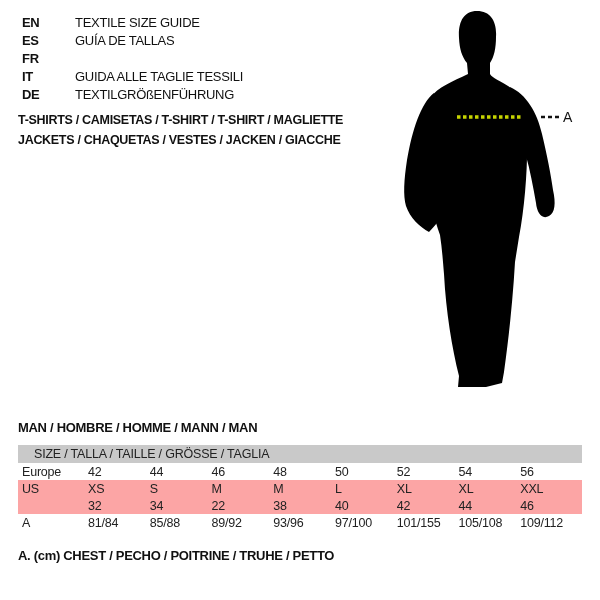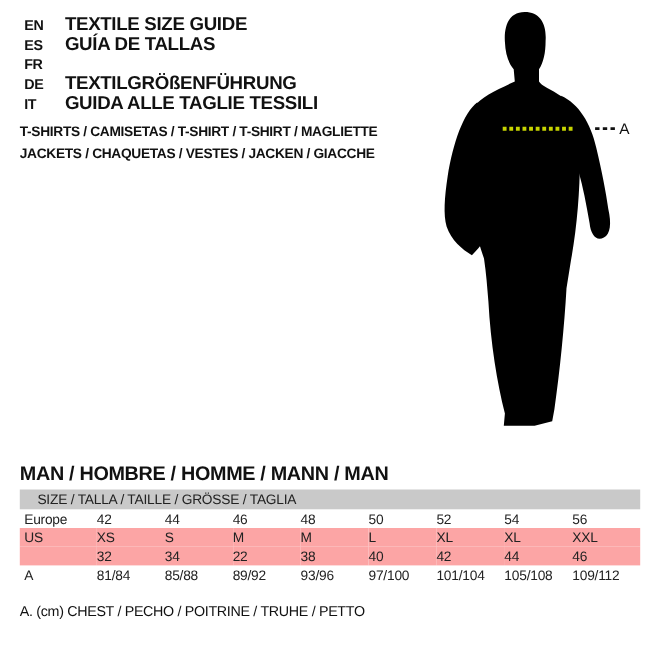--- a/index.html
+++ b/index.html
@@ -4,68 +4,68 @@
 <style>
   * { margin: 0; padding: 0; box-sizing: border-box; }
   html, body { width: 600px; height: 600px; background: #fff; overflow: hidden; }
   body { font-family: "Liberation Sans", sans-serif; color: #111; }
   .stage { position: relative; width: 512px; height: 600px; background: #fff; }
 
   
   .lang-list { position: absolute; left: 22px; top: 13px; }
   .lang-row { display: flex; height: 18px; align-items: center; }
   .lang-code { width: 37px; font-size: 13px; font-weight: bold; letter-spacing: -0.3px; }
-  .lang-label { font-size: 17px; font-weight: bold; letter-spacing: -0.3px; white-space: nowrap; }
+  .lang-label { font-size: 13px; font-weight: normal; letter-spacing: -0.3px; white-space: nowrap; margin-left: 16px; }
 
   
   .categories { position: absolute; left: 18px; top: 110px; }
   .cat-line { font-size: 12.5px; font-weight: bold; letter-spacing: -0.3px; line-height: 20px; white-space: nowrap; }
 
   
   .figure-svg { position: absolute; left: 0; top: 0; width: 600px; height: 600px; }
 
   
-  .section-heading { position: absolute; left: 18px; top: 420px; font-size: 18px; font-weight: bold; letter-spacing: -0.3px; text-align: center; }
+  .section-heading { position: absolute; left: 18px; top: 420px; font-size: 13px; font-weight: bold; letter-spacing: -0.3px; text-align: center; }
 
   
   .size-table-wrap { position: absolute; left: 18px; top: 445px; width: 564px; }
   table.size-table { width: 564px; border-collapse: collapse; table-layout: fixed; }
   table.size-table th { background: #c9c9c9; height: 18px; font-size: 12.5px; font-weight: normal; text-align: left; padding-left: 16px; letter-spacing: -0.2px; color: #222; }
   table.size-table td { height: 17px; font-size: 12.5px; font-weight: normal; text-align: left; color: #222; letter-spacing: -0.2px; vertical-align: middle; }
   table.size-table td.rowlabel { text-align: left; padding-left: 4px; }
   table.size-table tr.stripe td { background: #fca5a5; }
   col.labelcol { width: 70px; }
 
   
-  .footnote { position: absolute; left: 18px; top: 548px; font-size: 13px; font-weight: normal; letter-spacing: -0.3px; }
+  .footnote { position: absolute; left: 18px; top: 548px; font-size: 13px; font-weight: bold; letter-spacing: -0.3px; }
 </style>
 </head>
 <body>
 
 <div class="stage">
 
   <div class="lang-list">
     <div class="lang-row">
       <span class="lang-code">EN</span>
       <span class="lang-label">TEXTILE SIZE GUIDE</span>
     </div>
     <div class="lang-row">
       <span class="lang-code">ES</span>
       <span class="lang-label">GUÍA DE TALLAS</span>
     </div>
     <div class="lang-row">
       <span class="lang-code">FR</span>
     </div>
     <div class="lang-row">
+      <span class="lang-code">IT</span>
+      <span class="lang-label">GUIDA ALLE TAGLIE TESSILI</span>
+    </div>
+    <div class="lang-row">
       <span class="lang-code">DE</span>
       <span class="lang-label">TEXTILGRÖßENFÜHRUNG</span>
-    </div>
-    <div class="lang-row">
-      <span class="lang-code">IT</span>
-      <span class="lang-label">GUIDA ALLE TAGLIE TESSILI</span>
     </div>
   </div>
 
   <div class="categories">
     <div class="cat-line">T-SHIRTS / CAMISETAS / T-SHIRT / T-SHIRT / MAGLIETTE</div>
     <div class="cat-line">JACKETS / CHAQUETAS / VESTES / JACKEN / GIACCHE</div>
   </div>
 
   <svg class="figure-svg" viewBox="0 0 600 600" aria-hidden="true">
 
@@ -168,21 +168,21 @@
           <td>44</td>
           <td>46</td>
         </tr>
         <tr>
           <td class="rowlabel">A</td>
           <td>81/84</td>
           <td>85/88</td>
           <td>89/92</td>
           <td>93/96</td>
           <td>97/100</td>
-          <td>101/104</td>
+          <td>101/155</td>
           <td>105/108</td>
           <td>109/112</td>
         </tr>
       </tbody>
     </table>
   </div>
 
   <div class="footnote">A. (cm) CHEST / PECHO / POITRINE / TRUHE / PETTO</div>
 
 </div>

